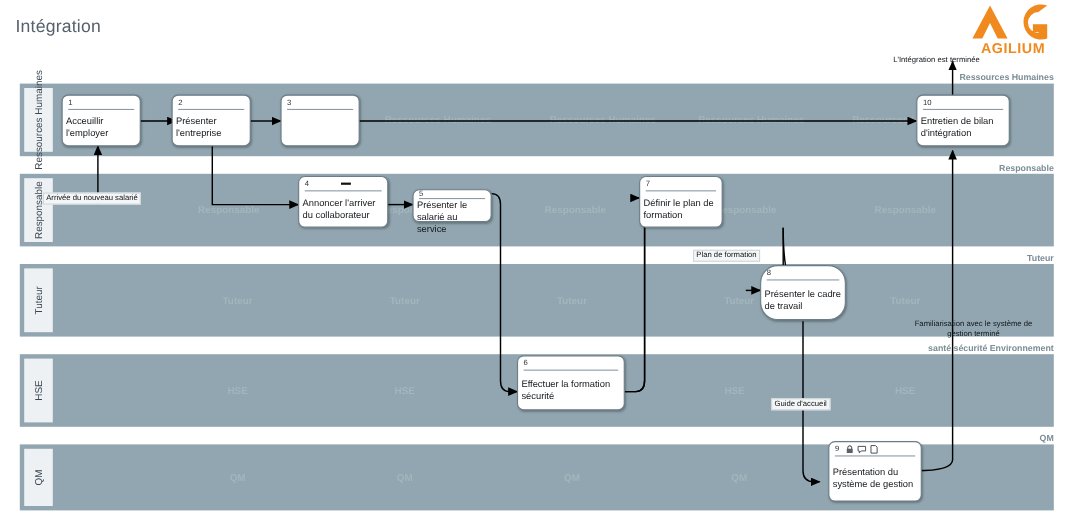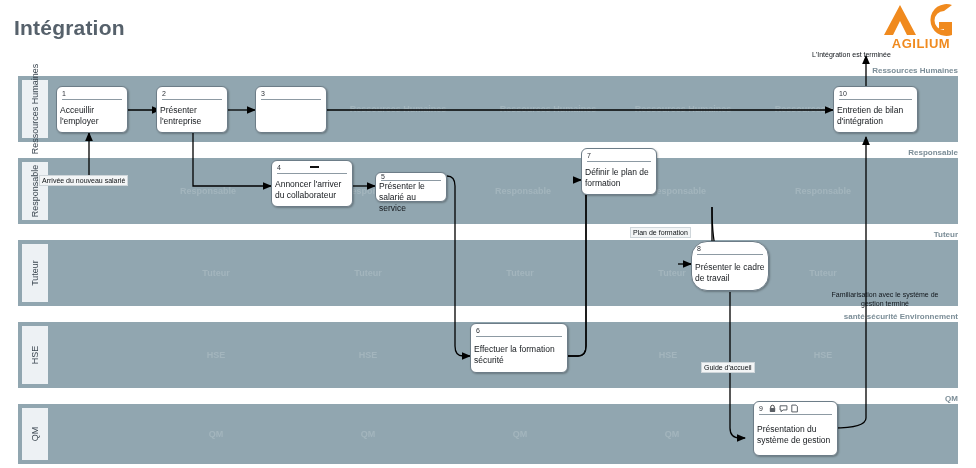--- a/index.html
+++ b/index.html
@@ -13,22 +13,22 @@
     width: 976px;
     height: 468px;
     background: #ffffff;
     overflow: hidden;
   }
 
   
   #page-title {
     position: absolute;
     left: 14px; top: 16px;
-    font-size: 21px;
-    font-weight: bold;
+    font-size: 16px;
+    font-weight: normal;
     color: #56616b;
     letter-spacing: .2px;
   }
   #logo-wrap {
     position: absolute;
     right: 10px; top: 2px;
     width: 90px; height: 54px;
     text-align: center;
   }
   #logo-mark { display:block; margin: 0 auto; }
@@ -296,21 +296,21 @@
     <div class="task-body">Annoncer l'arriver du collaborateur</div>
   </div>
 
   <div class="task" style="left:375px;top:172px;width:72px;height:30px;">
     <div class="task-head">
       <span class="task-num">5</span>
     </div>
     <div class="task-body">Présenter le salarié au service</div>
   </div>
 
-  <div class="task" style="left:581px;top:148px;width:76px;height:47px;">
+  <div class="task" style="left:581px;top:160px;width:76px;height:47px;">
     <div class="task-head">
       <span class="task-num">7</span>
     </div>
     <div class="task-body">Définir le plan de formation</div>
   </div>
 
   <div class="task" style="left:691px;top:241px;width:78px;height:50px;border-radius:16px;">
     <div class="task-head">
       <span class="task-num">8</span>
     </div>

